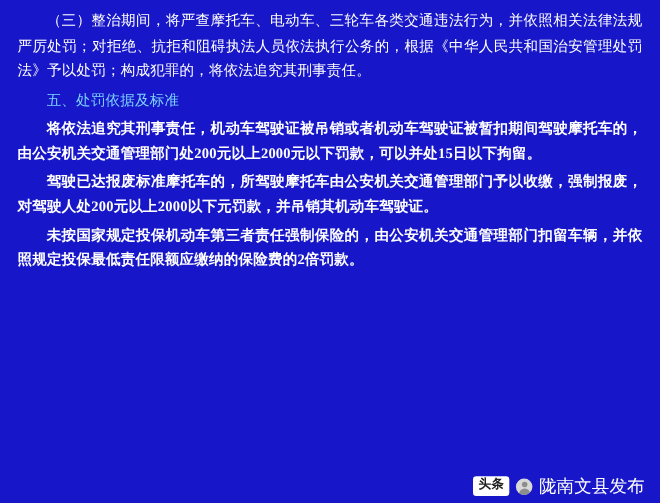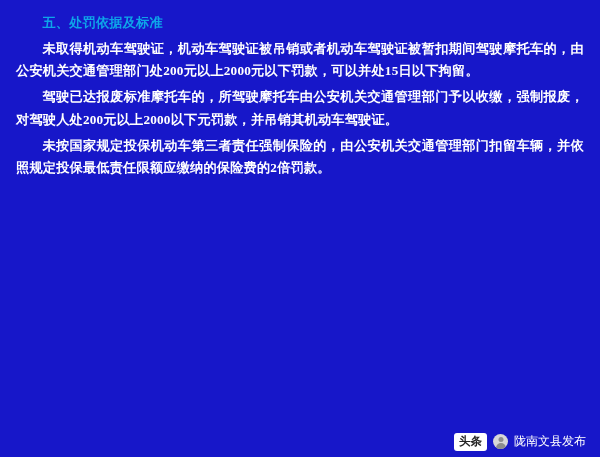--- a/index.html
+++ b/index.html
@@ -28,22 +28,22 @@
     letter-spacing: 0.2px;
     text-align: justify;
   }
   p.para {
     margin: 0 0 3px 0;
     text-indent: 2em;
   }
   .heading {
     margin: 4px 0 3px 0;
     text-indent: 2em;
-    font-weight: bold;
-    color: #0ea5e9;
+    font-weight: normal;
+    color: #7dd3fc;
   }
   .bold {
     font-weight: bold;
   }
   .footer {
     position: absolute;
     left: 0;
     bottom: 0;
     width: 600px;
     height: 30px;
@@ -97,37 +97,38 @@
     left: 50%;
     top: 9px;
     width: 10px;
     height: 7px;
     border-radius: 5px 5px 0 0;
     background: #8d8d8d;
     transform: translateX(-50%);
   }
   .publisher {
     color: #ffffff;
-    font-size: 12px;
+    font-size: 16px;
     font-family: "Liberation Sans", sans-serif;
   }
 </style>
 </head>
 <body>
 
 <div class="page">
   <div class="doc-body">
 
+    <p class="para">（三）整治期间，将严查摩托车、电动车、三轮车各类交通违法行为，并依照相关法律法规严厉处罚；对拒绝、抗拒和阻碍执法人员依法执行公务的，根据《中华人民共和国治安管理处罚法》予以处罚；构成犯罪的，将依法追究其刑事责任。</p>
 
 
     <p class="heading">五、处罚依据及标准</p>
 
 
 
-    <p class="para bold">未取得机动车驾驶证，机动车驾驶证被吊销或者机动车驾驶证被暂扣期间驾驶摩托车的，由公安机关交通管理部门处200元以上2000元以下罚款，可以并处15日以下拘留。</p>
+    <p class="para bold">将依法追究其刑事责任，机动车驾驶证被吊销或者机动车驾驶证被暂扣期间驾驶摩托车的，由公安机关交通管理部门处200元以上2000元以下罚款，可以并处15日以下拘留。</p>
 
     <p class="para bold">驾驶已达报废标准摩托车的，所驾驶摩托车由公安机关交通管理部门予以收缴，强制报废，对驾驶人处200元以上2000以下元罚款，并吊销其机动车驾驶证。</p>
 
     <p class="para bold">未按国家规定投保机动车第三者责任强制保险的，由公安机关交通管理部门扣留车辆，并依照规定投保最低责任限额应缴纳的保险费的2倍罚款。</p>
 
   </div>
 
   <div class="footer">
     <div class="footer-inner">
       <span class="toutiao-badge">头条</span>

